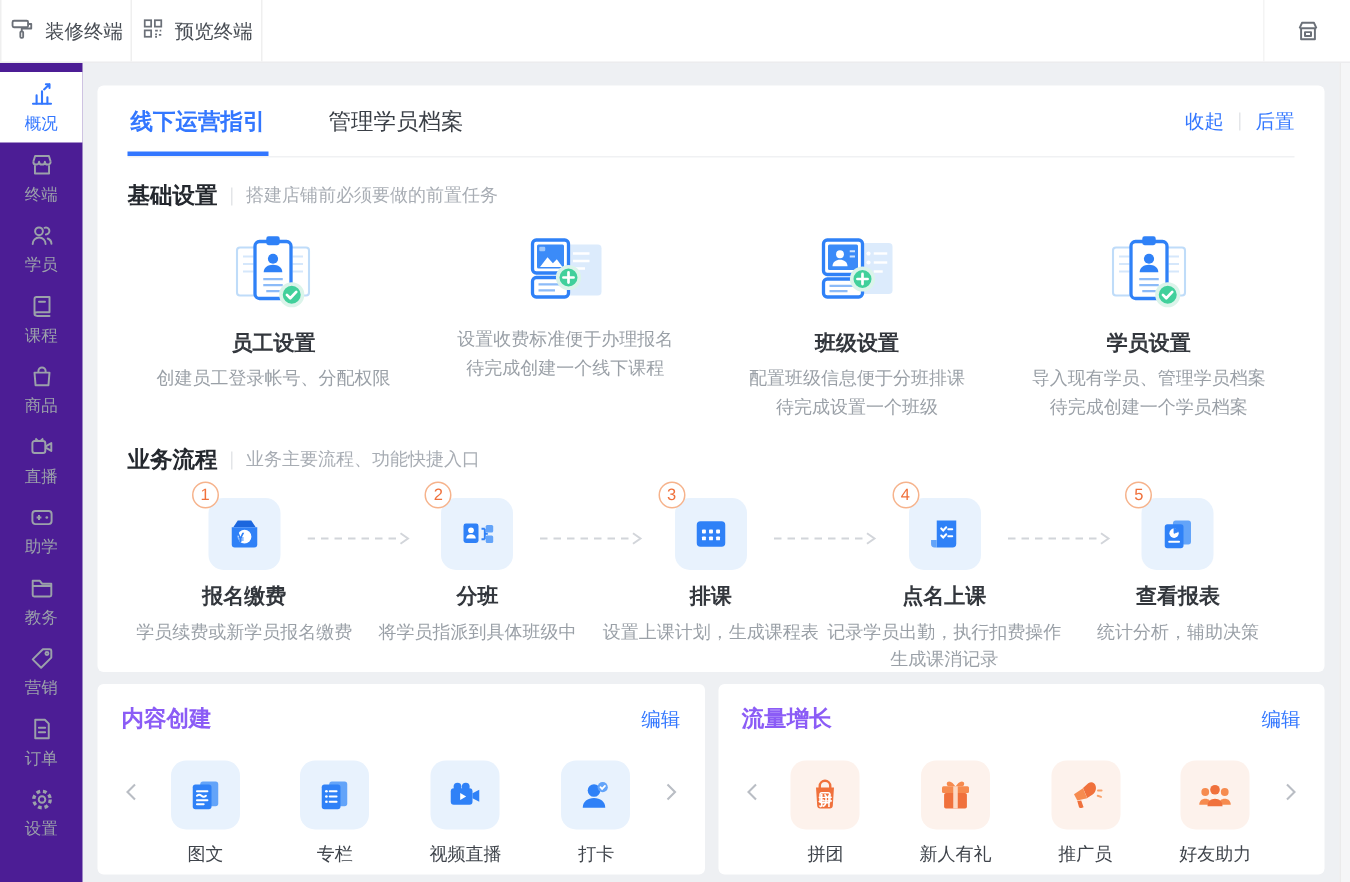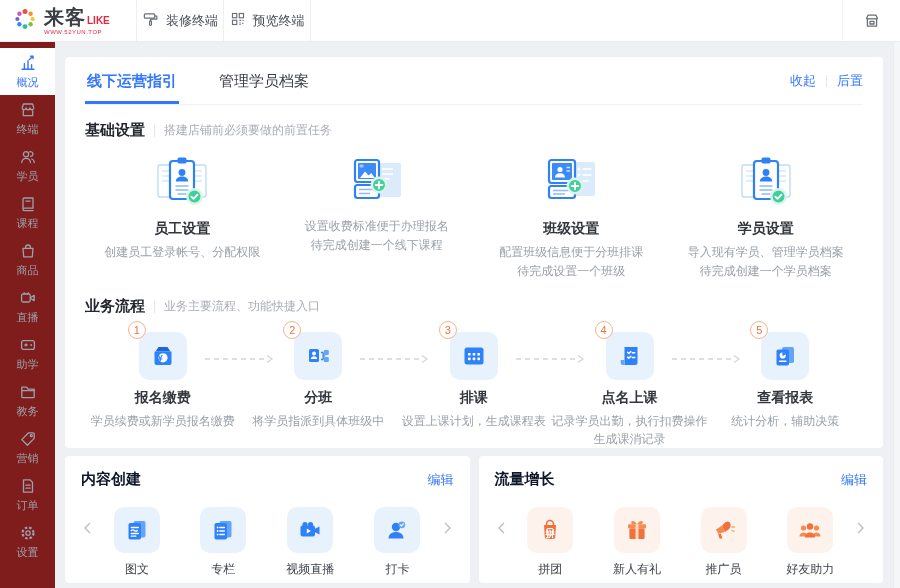--- a/index.html
+++ b/index.html
@@ -20,21 +20,21 @@
     font-size:13px; color:#484d54; cursor:pointer; }
   .hdr-btn svg { color:#6b7078; }
   .hdr-sp { flex:1; }
   .hdr-home { width:58px; display:flex; align-items:center; justify-content:center;
     color:#6b7078; border-left:1px solid #f4f4f4; cursor:pointer; }
 
   
   .row { flex:1; display:flex; min-height:0; }
 
   
-  .sb { width:55px; background:#7f1d1d; flex:0 0 55px; padding-top:6px;text-align:center; }
+  .sb { width:55px; background:#4c1d95; flex:0 0 55px; padding-top:6px;text-align:center; }
   .sb-it { height:47px; display:flex; flex-direction:column; align-items:center;
     justify-content:center; gap:3px; color:#9ba1aa; cursor:pointer; }
   .sb-it .lbl { font-size:11px; }
   .sb-it.on { background:#fff; color:#3377ff; }
 
   
   .main { flex:1; padding:15px 10px 5px 10px; display:flex; flex-direction:column; min-width:0; }
   .track { flex:0 0 7px; background:#f5f6f7; border-left:1px solid #ebebeb; }
 
   .card { background:#fff; border-radius:4px; }
@@ -77,54 +77,36 @@
   .st { font-size:14px; font-weight:bold; color:#33373d; margin-top:9px;text-align:center; }
   .sd { font-size:12px; color:#9aa0a7; line-height:18px; margin-top:5px; }
   .sd div { white-space:nowrap; }
   .glyph { position:absolute; color:#2f81f7; font-size:9px; font-weight:bold; }
   .glyph.w { color:#fff; }
 
   
   .bots { flex:1; display:flex; gap:9px; margin-top:8px; min-height:0; }
   .panel { flex:1; padding:14px 16px; overflow:hidden; }
   .p-hd { display:flex; align-items:center; justify-content:space-between; }
-  .p-t { font-size:15px; font-weight:bold; color:#0f172a; }
+  .p-t { font-size:15px; font-weight:bold; color:#8b5cf6; }
   .p-edit { font-size:13px; color:#3377ff; cursor:pointer; }
   .p-items { display:flex; align-items:center; margin-top:14px; }
   .p-list { flex:1; display:flex; justify-content:space-around; }
   .p-it { text-align:center; cursor:pointer; }
   .p-it .ic-tile { width:46px; height:46px; }
   .p-lbl { font-size:12px; color:#3f444b; margin-top:8px; white-space:nowrap; }
   .chev { color:#b9bdc4; cursor:pointer; display:flex; align-items:center; padding:0 2px;
     height:46px; margin-top:-26px; }
 </style>
 </head>
 <body>
 
 <div class="app">
 
   <div class="hdr">
-    <div class="logo">
-      <span>
-        <svg width="26" height="26" viewBox="0 0 26 26">
-          <circle cx="13" cy="5.4" r="2.5" fill="#e94f4f"></circle>
-          <circle cx="18.6" cy="7.8" r="2.2" fill="#f2902c"></circle>
-          <circle cx="20.6" cy="13" r="2.1" fill="#f3c623"></circle>
-          <circle cx="18.6" cy="18.2" r="2.2" fill="#7cc243"></circle>
-          <circle cx="13" cy="20.6" r="2.4" fill="#2bb7a6"></circle>
-          <circle cx="7.4" cy="18.2" r="2.2" fill="#3b86f0"></circle>
-          <circle cx="5.4" cy="13" r="2.1" fill="#7a5cd6"></circle>
-          <circle cx="7.4" cy="7.8" r="2.2" fill="#d457b0"></circle>
-        </svg>
-      </span>
-      <span class="logo-txt">
-        <span class="logo-cn">来客</span><span class="logo-like">LIKE</span>
-        <div class="logo-sub">WWW.52YUN.TOP</div>
-      </span>
-    </div>
     <div class="hdr-div"></div>
     <div class="hdr-btn">
       <span>
         <svg width="17" height="17" viewBox="0 0 18 18" fill="none" stroke="currentColor" stroke-width="1.3" stroke-linecap="round" stroke-linejoin="round">
           <rect x="2.5" y="3" width="11" height="4.6" rx="1"></rect>
           <path d="M13.5 5.3h2.2v3.2H9v2"></path>
           <rect x="8" y="10.5" width="2" height="4.6" rx="0.8"></rect>
         </svg>
       </span>
       <span>装修终端</span>

